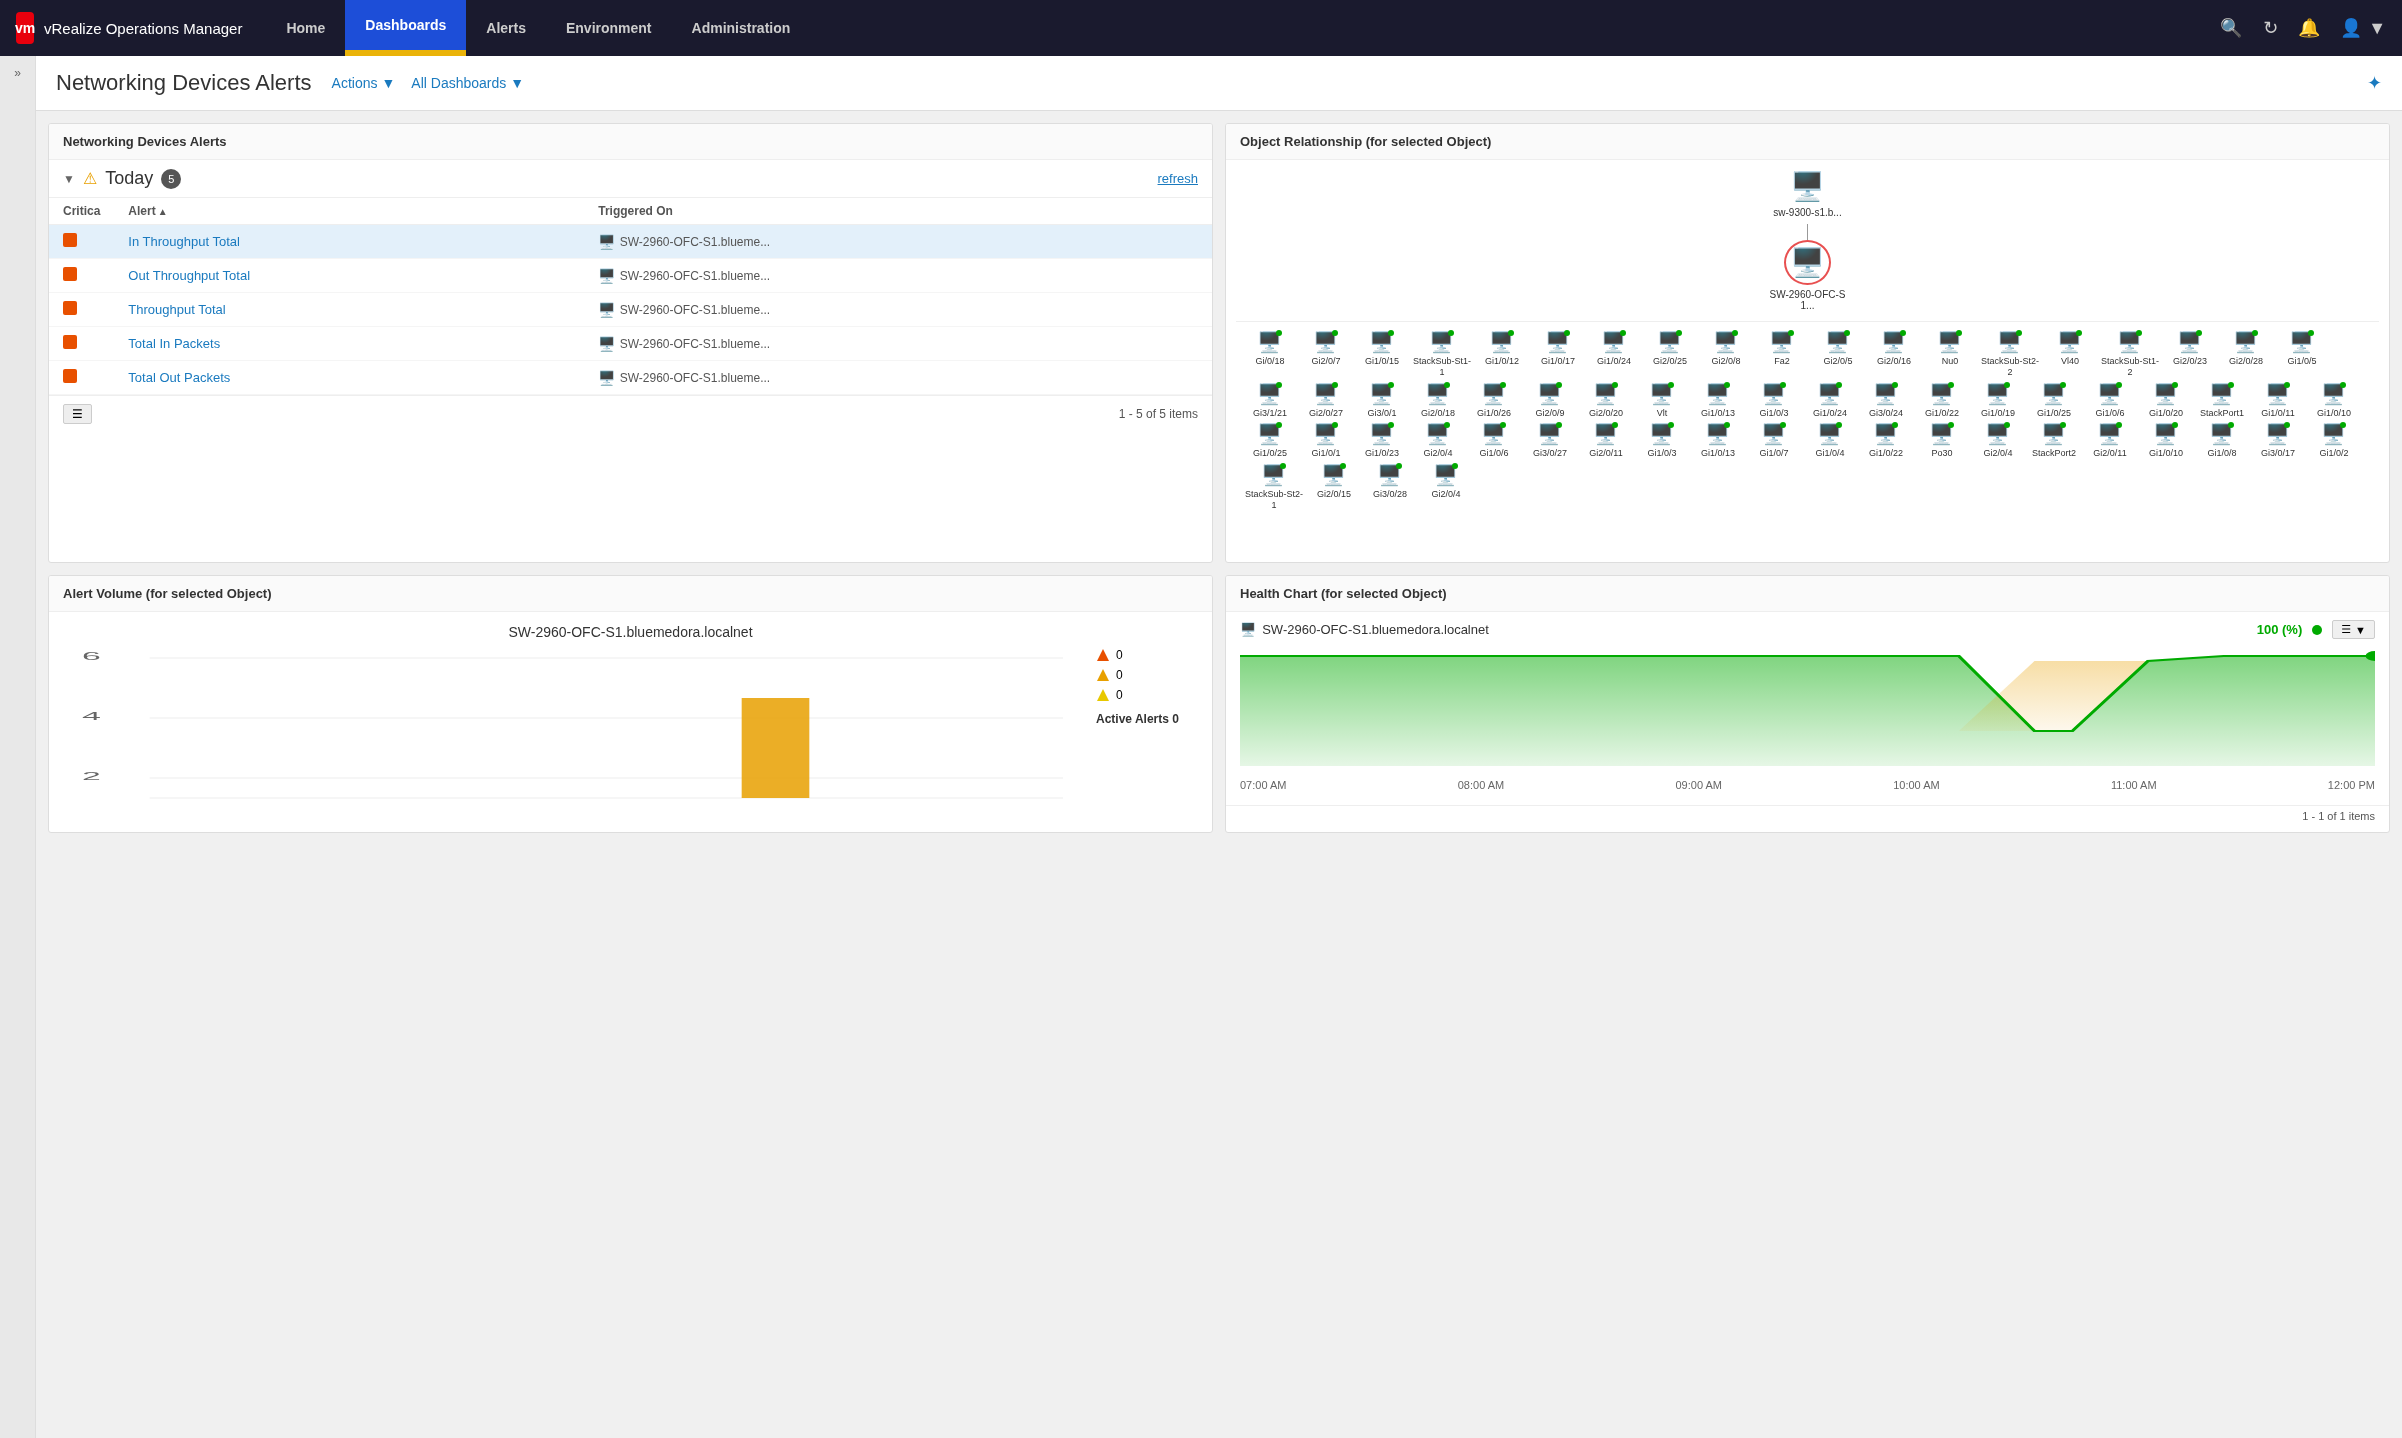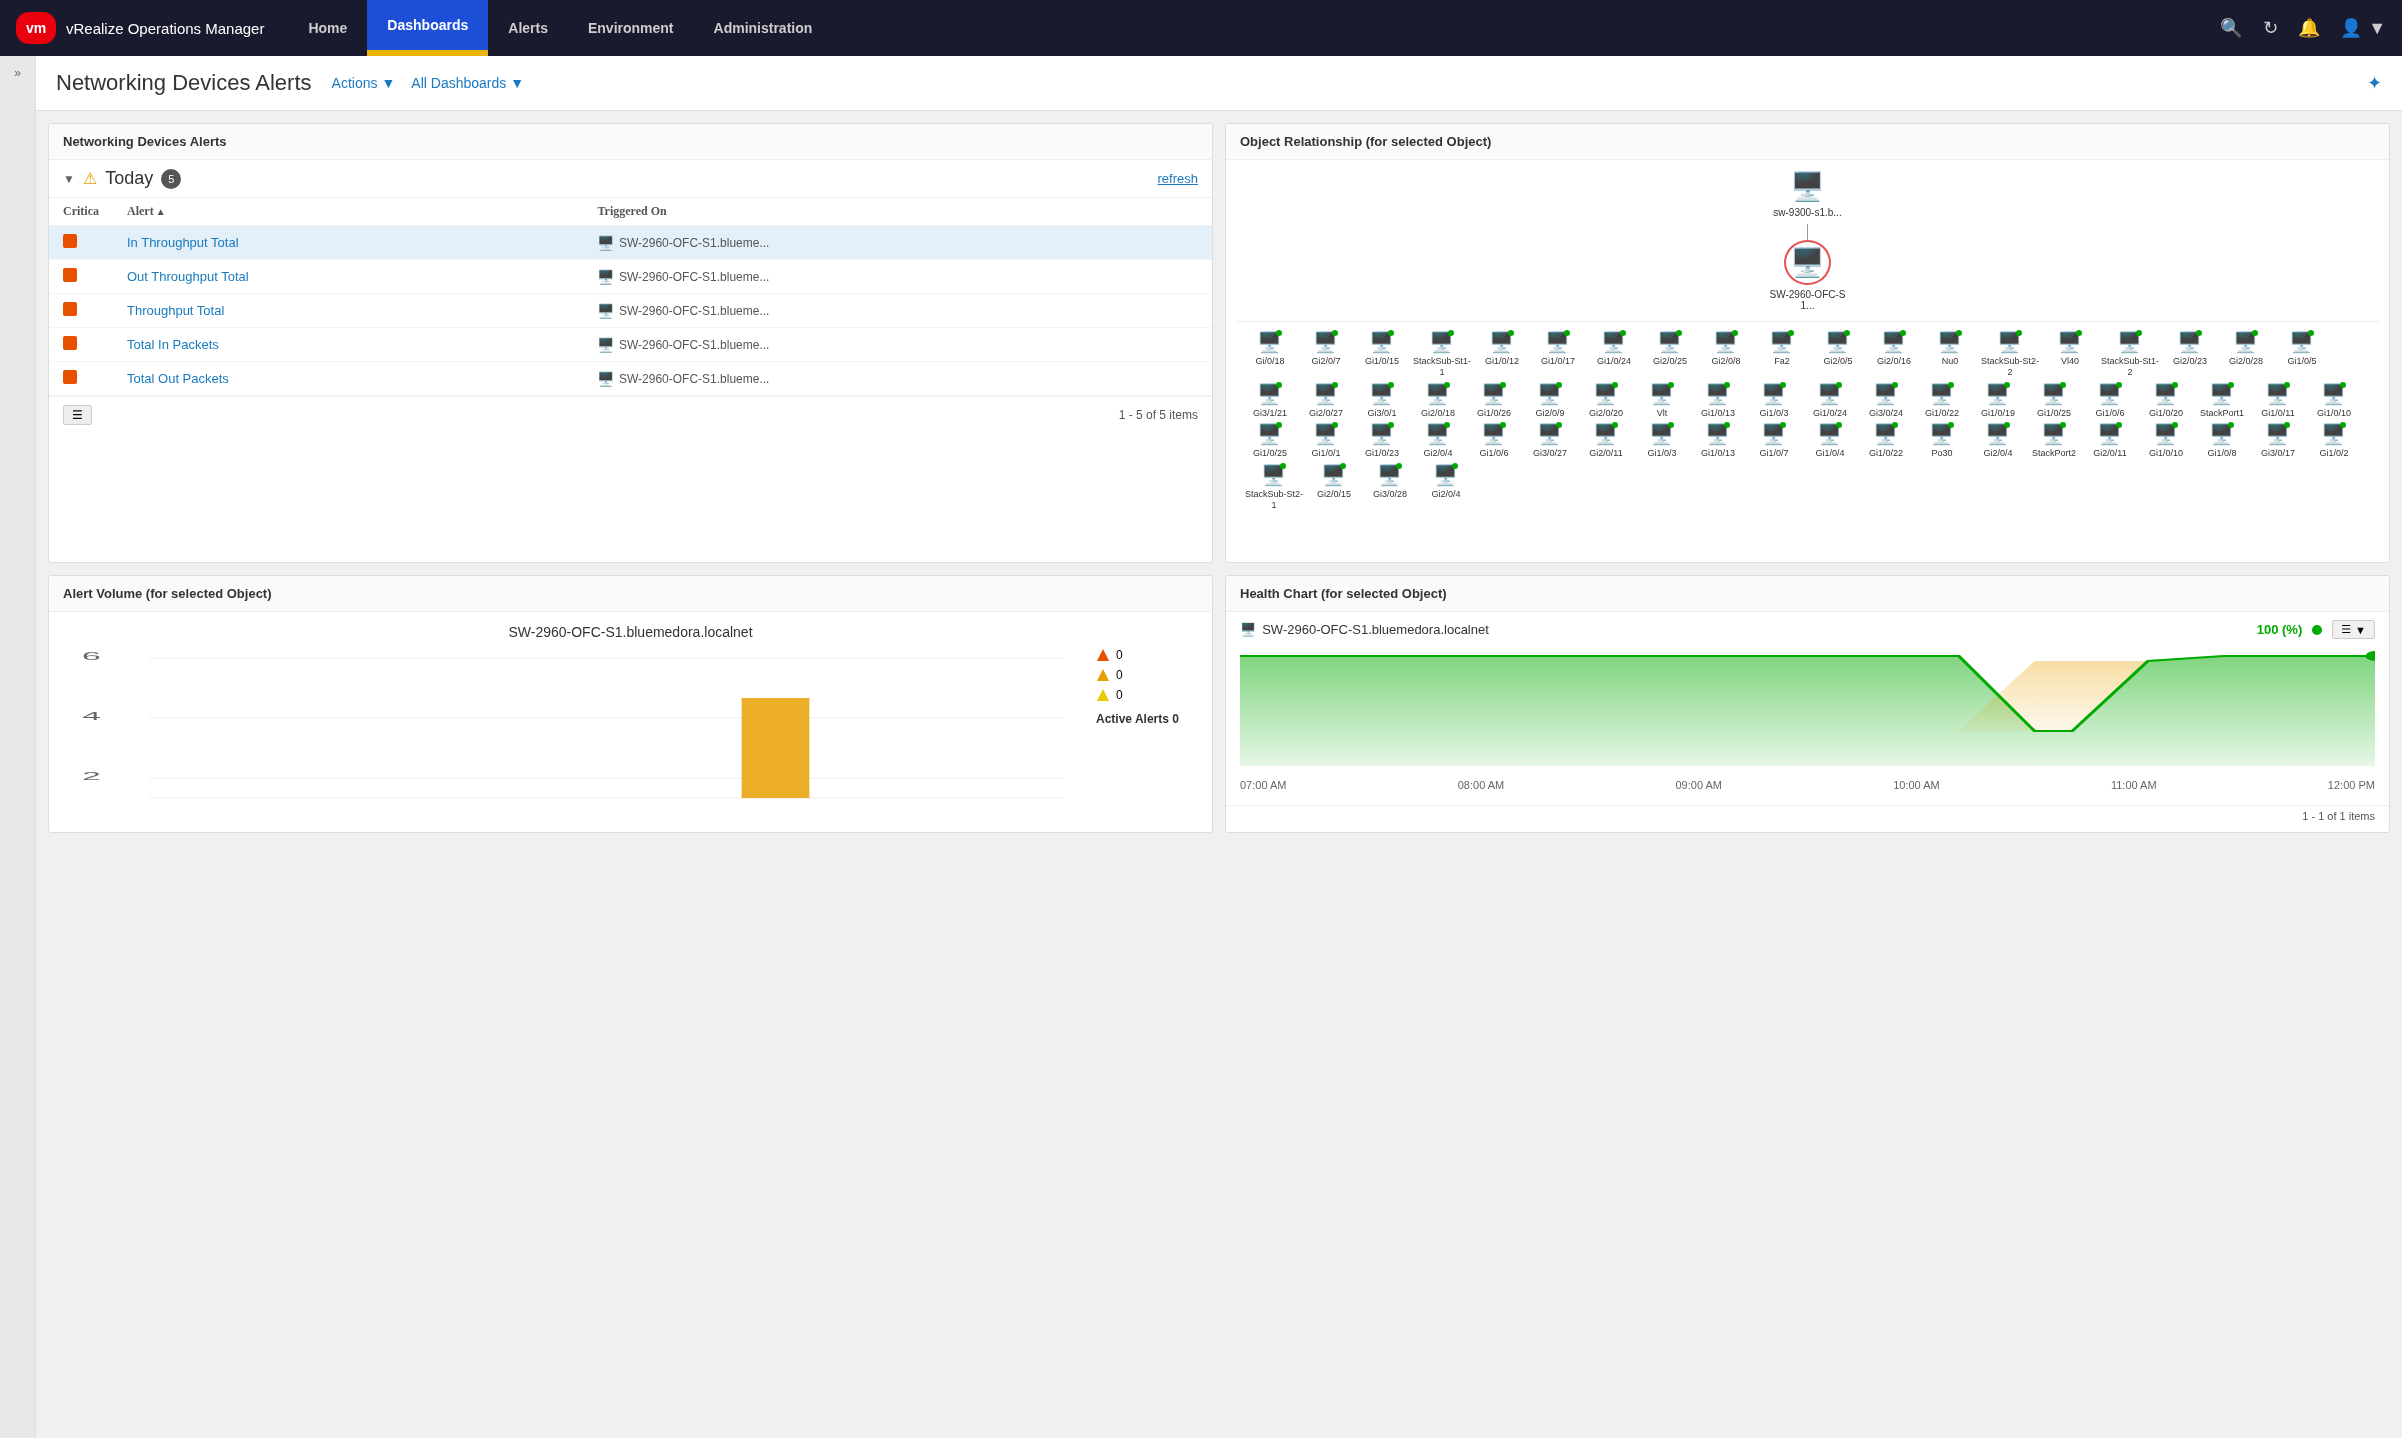--- a/index.html
+++ b/index.html
@@ -17,29 +17,29 @@
       z-index: 100;
     }
     .nav-logo {
       display: flex;
       align-items: center;
       gap: 10px;
       margin-right: 24px;
     }
     .nav-logo-box {
       background: #e8000d;
-      width: 40px;
+      width: 18px;
       height: 32px;
       display: flex;
       align-items: center;
       justify-content: center;
       font-weight: bold;
       color: white;
       font-size: 14px;
-      border-radius: 13px;
+      border-radius: 4px;
     }
     .nav-logo-text {
       color: white;
       font-size: 15px;
       font-weight: 400;
     }
     .nav-items {
       display: flex;
       align-items: center;
       height: 100%;
@@ -206,21 +206,20 @@
       width: 100%;
       border-collapse: collapse;
     }
     .alert-table th {
       text-align: left;
       font-size: 12px;
       color: #555;
       padding: 6px 14px;
       border-bottom: 1px solid #eee;
       font-weight: 600;
-      font-family: Liberation Serif, serif;
     }
     .alert-table td {
       padding: 8px 14px;
       font-size: 13px;
       border-bottom: 1px solid #f5f5f5;
     }
     .alert-row-selected { background: #e3f0fa; }
     .alert-critical-icon {
       width: 14px;
       height: 14px;

